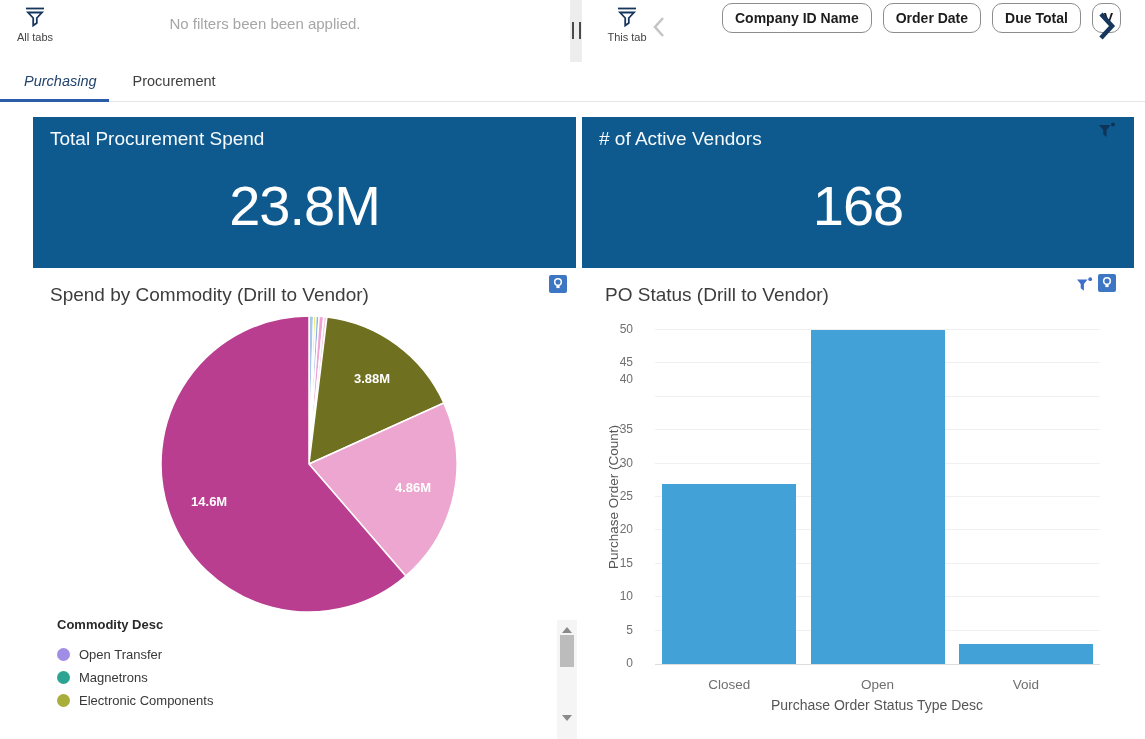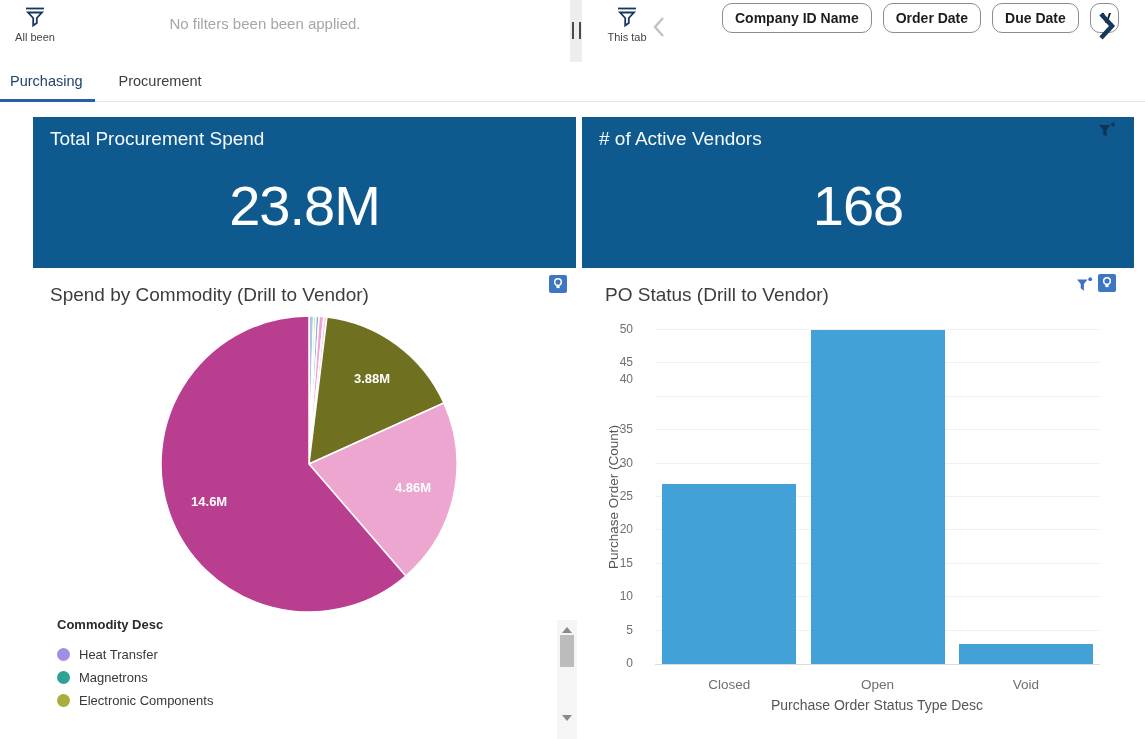--- a/index.html
+++ b/index.html
@@ -20,21 +20,21 @@
   .chev-left{left:651px;top:15px;}
   .chev-right{left:1094px;top:9px;}
   .chips{position:absolute;left:722px;top:3px;display:flex;gap:11px;}
   .chip{height:28px;line-height:28px;padding:0 12px;border:1px solid #8d8d8d;border-radius:10px;background:#fff;
         font-size:14px;font-weight:bold;color:#1c1c1c;white-space:nowrap;cursor:pointer;}
   .chip.clipped{width:16px;padding:0 0 0 11px;overflow:hidden;}
 
   
   .tab-bar{position:absolute;left:0;top:62px;width:1145px;height:39px;border-bottom:1px solid #e6e6e6;display:flex;gap:10px;background:#fff;}
   .tab{position:relative;padding:0 14px;line-height:38px;font-size:14.5px;color:#3f3f3f;cursor:pointer;white-space:nowrap;}
-  .tab:first-child{padding-left:10px;padding-right:12px;}
+  .tab:first-child{padding-left:24px;padding-right:12px;font-style:italic;}
   .tab.active{color:#22436d;}
   .tab.active::after{content:'';position:absolute;left:0;right:0;bottom:-1px;height:3px;background:var(--tab-accent,#2A5CAA);}
 
   
   .kpi-card{position:absolute;top:117px;height:151px;background:var(--kpi-bg,#0E5A8F);color:#fff;}
   .kpi-card-1{left:33px;width:543px;}
   .kpi-card-2{left:582px;width:552px;}
   .kpi-title{position:absolute;left:17px;top:11px;font-size:19px;color:#f7fafc;}
   .kpi-value{position:absolute;left:0;right:0;top:26px;bottom:0;display:flex;align-items:center;justify-content:center;
              font-size:56px;letter-spacing:-1px;color:#ffffff;}
@@ -78,21 +78,21 @@
 <div id="canvas">
 
   <header class="filter-bar">
     <div class="fw fw-all">
       <span>
         <svg width="24" height="25" viewBox="0 0 24 25" fill="none" stroke="#17365D" stroke-width="1.8">
           <line x1="3" y1="3.5" x2="21" y2="3.5"></line>
           <path d="M5 7.5 L10.2 13 V20.5 L13.8 18 V13 L19 7.5 Z"></path>
         </svg>
       </span>
-      <span class="fw-label">All been</span>
+      <span class="fw-label">All tabs</span>
     </div>
 
     <div class="fb-message">No filters been been applied.</div>
 
     <div class="fb-splitter">
       <div class="handle"></div>
     </div>
 
     <div class="fw fw-this">
       <span>
@@ -108,21 +108,21 @@
       <span>
         <svg width="16" height="24" viewBox="0 0 16 24" fill="none" stroke="#c4c4c4" stroke-width="2.5">
           <polyline points="12,3 4,12 12,21"></polyline>
         </svg>
       </span>
     </button>
 
     <div class="chips" id="chips">
         <div class="chip">Company ID Name</div>
         <div class="chip">Order Date</div>
-        <div class="chip">Due Date</div>
+        <div class="chip">Due Total</div>
         <div class="chip clipped">V</div>
       </div>
 
     <button class="chev chev-right">
       <span>
         <svg width="24" height="34" viewBox="0 0 24 34" fill="none" stroke="#16365C" stroke-width="4.5">
           <polyline points="7,5 18,17 7,29"></polyline>
         </svg>
       </span>
     </button>
@@ -173,21 +173,21 @@
   <div id="pie-labels">
       <span class="pie-label" style="left: 372.089px; top: 378.123px; position: absolute;">3.88M</span>
       <span class="pie-label" style="left: 413.073px; top: 486.888px; position: absolute;">4.86M</span>
       <span class="pie-label" style="left: 209.136px; top: 501.179px; position: absolute;">14.6M</span>
     </div>
 
   <div class="legend-title">Commodity Desc</div>
   <div class="legend-col legend-col-1" id="legend-col-1">
       <div class="legend-item">
         <span class="legend-dot" style="background: rgb(160, 141, 229);"></span>
-        <span class="legend-text">Heat Transfer</span>
+        <span class="legend-text">Open Transfer</span>
       </div>
       <div class="legend-item">
         <span class="legend-dot" style="background: rgb(45, 164, 147);"></span>
         <span class="legend-text">Magnetrons</span>
       </div>
       <div class="legend-item">
         <span class="legend-dot" style="background: rgb(169, 173, 57);"></span>
         <span class="legend-text">Electronic Components</span>
       </div>
     </div>

